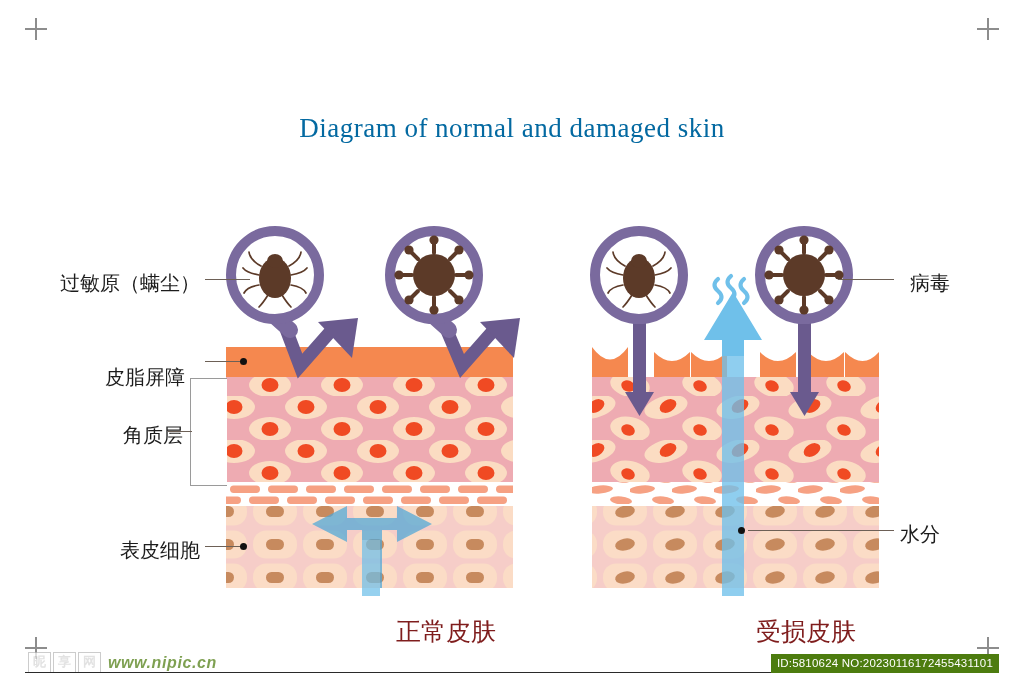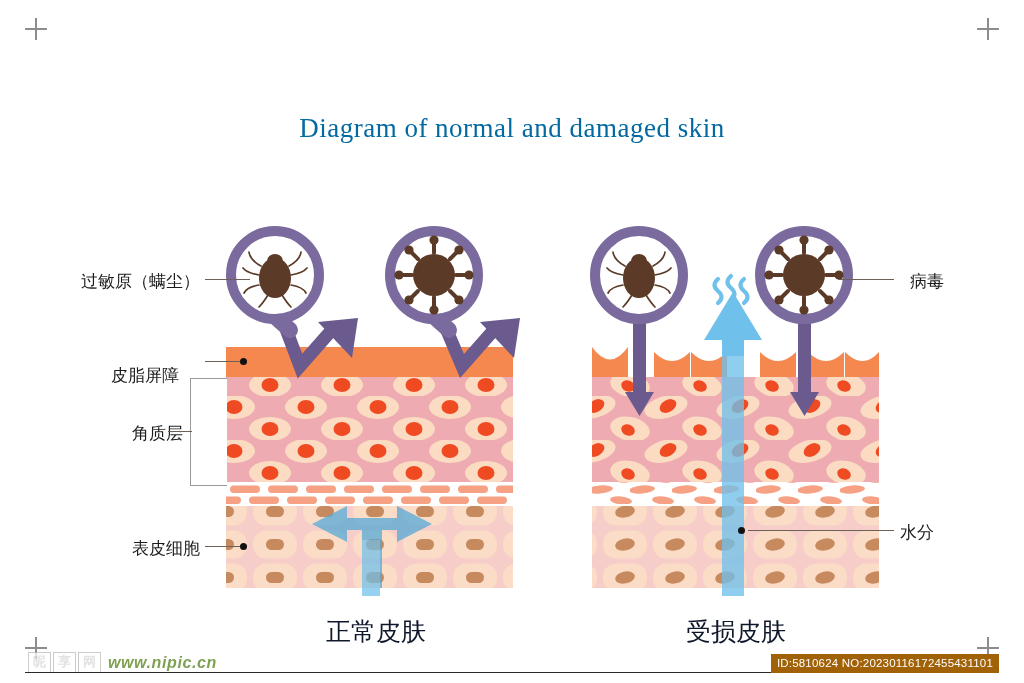--- a/index.html
+++ b/index.html
@@ -38,31 +38,31 @@
     text-align:center;
     font-size:27px;
     color:#0369a1;
     font-family:"Liberation Serif","DejaVu Serif",serif;
     letter-spacing:.5px;
   }
 
   
   .caption{
     position:absolute;top:615px;
-    font-size:25px;color:#0f172a;
+    font-size:25px;color:#7f1d1d;
     font-family:"Liberation Serif","DejaVu Serif",serif;
-    text-align:center;white-space:nowrap;
+    text-align:right;white-space:nowrap;
   }
   .caption.left{left:256px;width:240px;}
   .caption.right{left:616px;width:240px;}
 
   
   .lbl{
     position:absolute;
-    font-size:17px;color:#1c1c1c;
+    font-size:20px;color:#1c1c1c;
     font-family:Liberation Serif, serif;
     white-space:nowrap;
   }
   .lbl.r-align{text-align:right;}
   .leader{position:absolute;height:1.3px;background:#6d6056;}
   .dot{position:absolute;width:7px;height:7px;border-radius:50%;background:#111;}
 
   .bracket{
     position:absolute;
     border:1.3px solid #9a9a9a;
@@ -90,21 +90,21 @@
     font-weight:bold;
     background:#fff;
   }
   .wm-url{
     color:#4d7c0f;font-size:16px;font-style:italic;font-weight:bold;
     font-family:"Liberation Sans","DejaVu Sans",sans-serif;
     letter-spacing:.6px;
   }
   .wm-id{
     position:absolute;right:25px;top:654px;
-    background:#a16207;color:#ffffff;
+    background:#4d7c0f;color:#ffffff;
     font-size:11.5px;
     font-family:"Liberation Sans","DejaVu Sans",sans-serif;
     padding:3px 6px 4px 6px;
     letter-spacing:.2px;
     white-space:nowrap;
   }
 
   svg{display:block;}
   .svg-layer{position:absolute;left:0;top:0;}
 </style>

